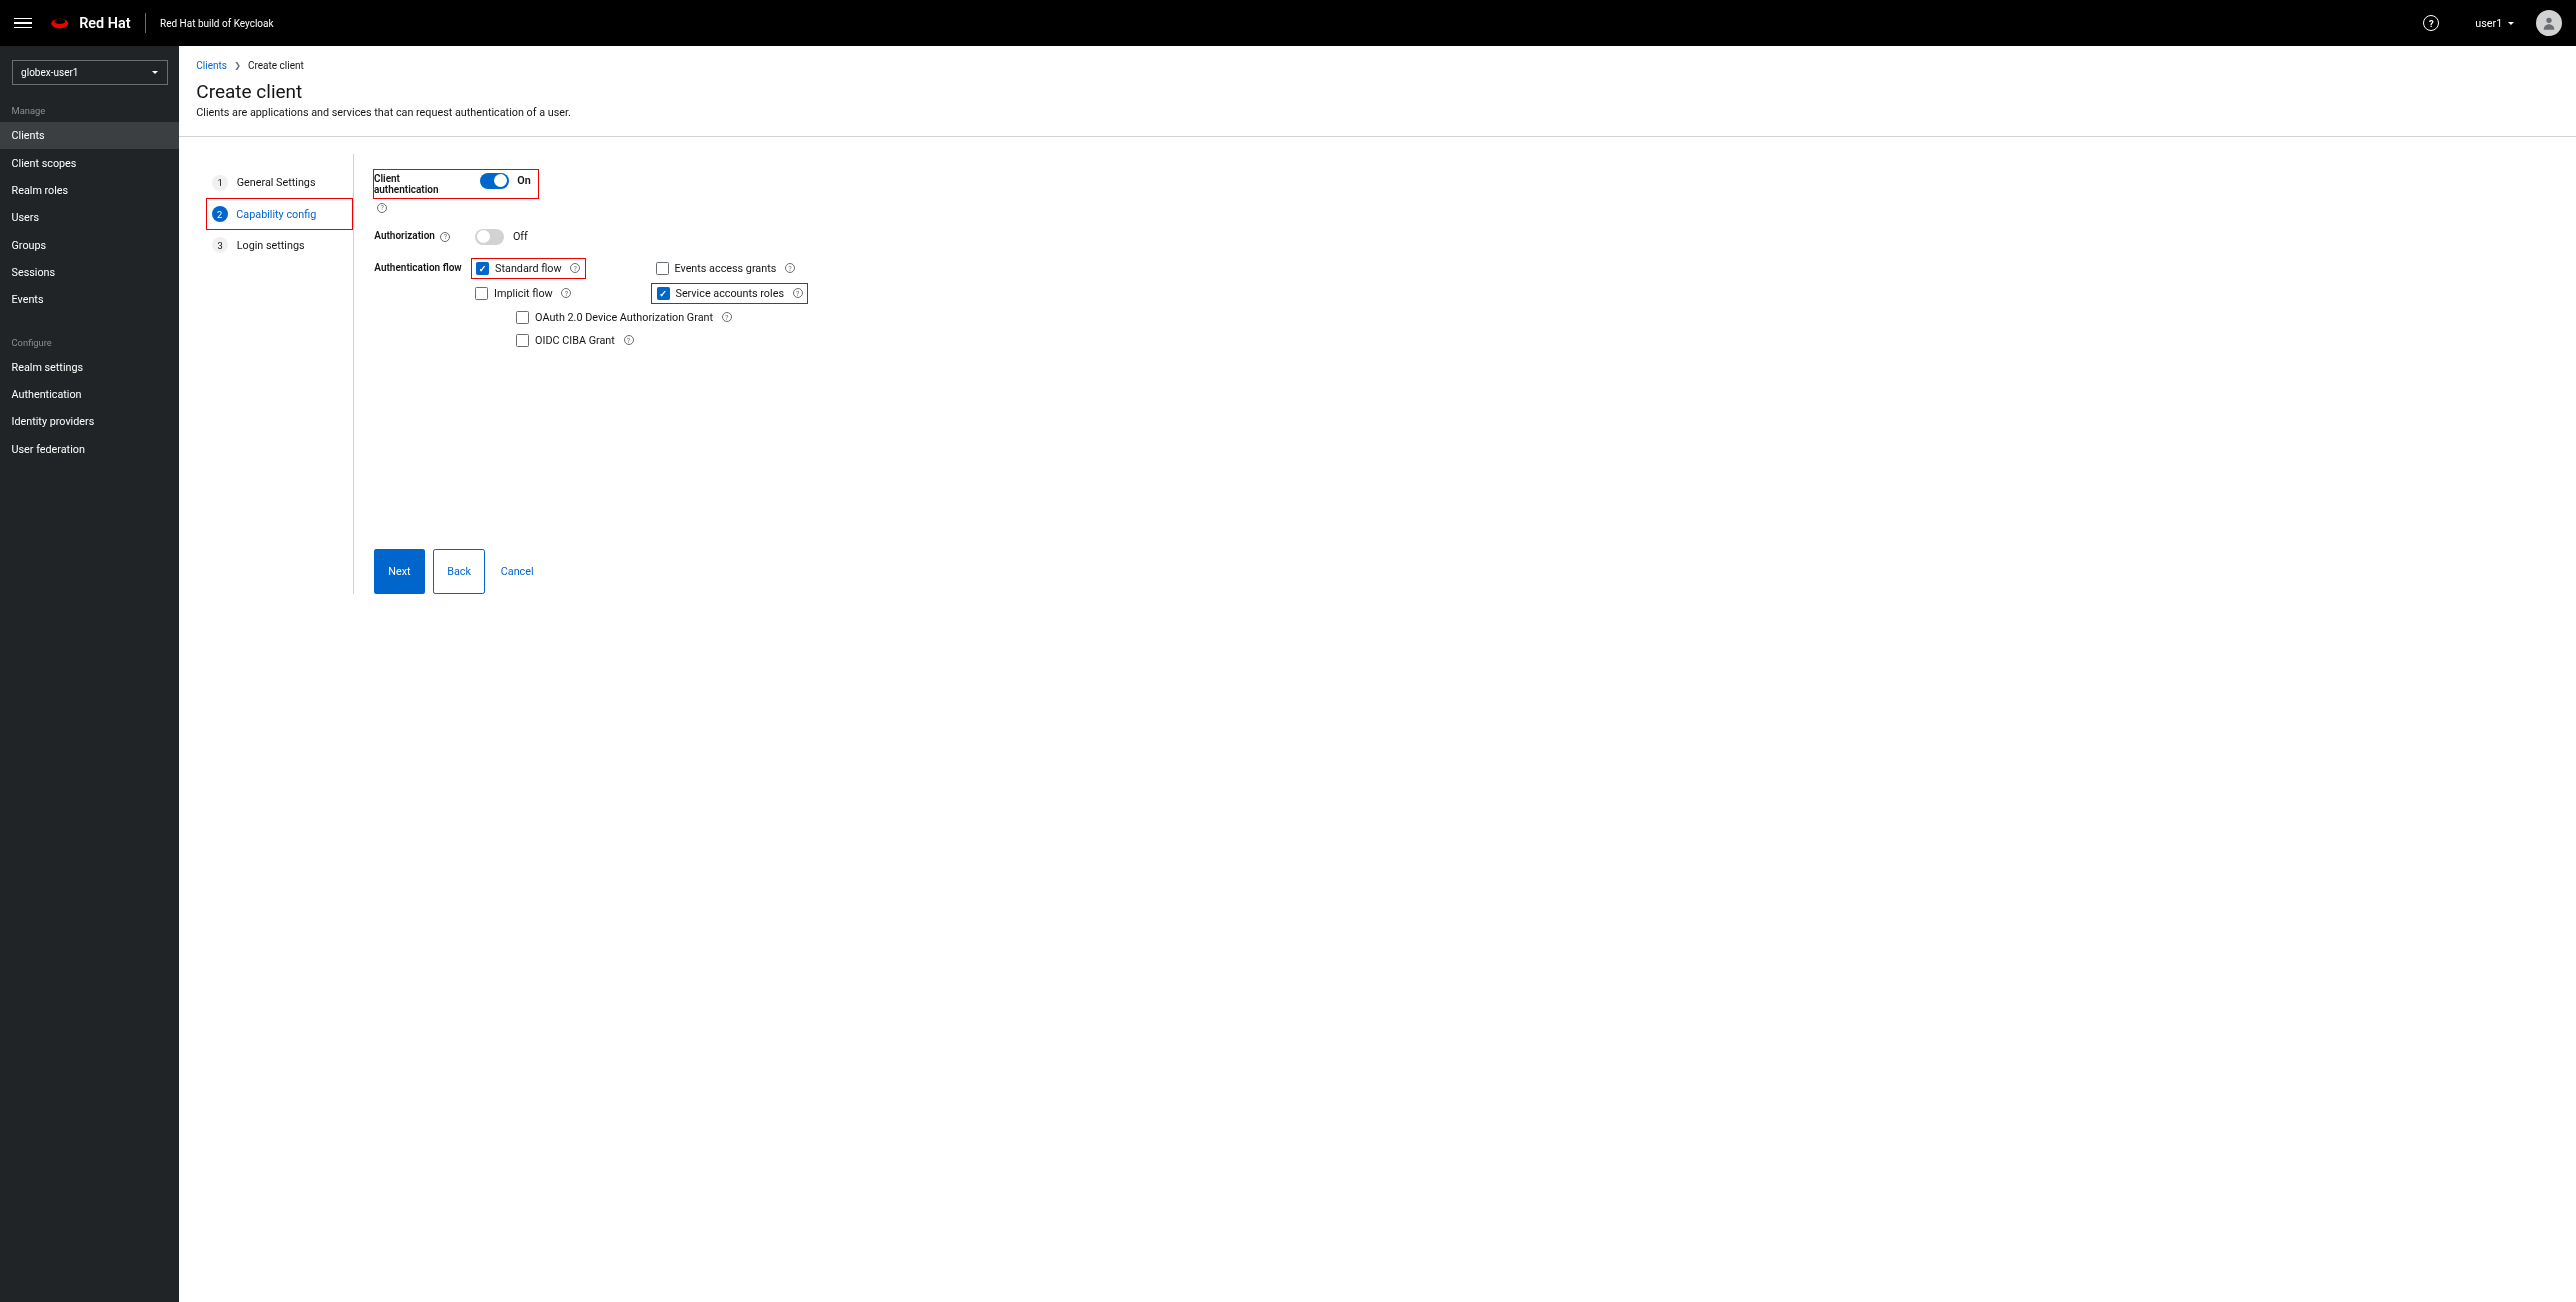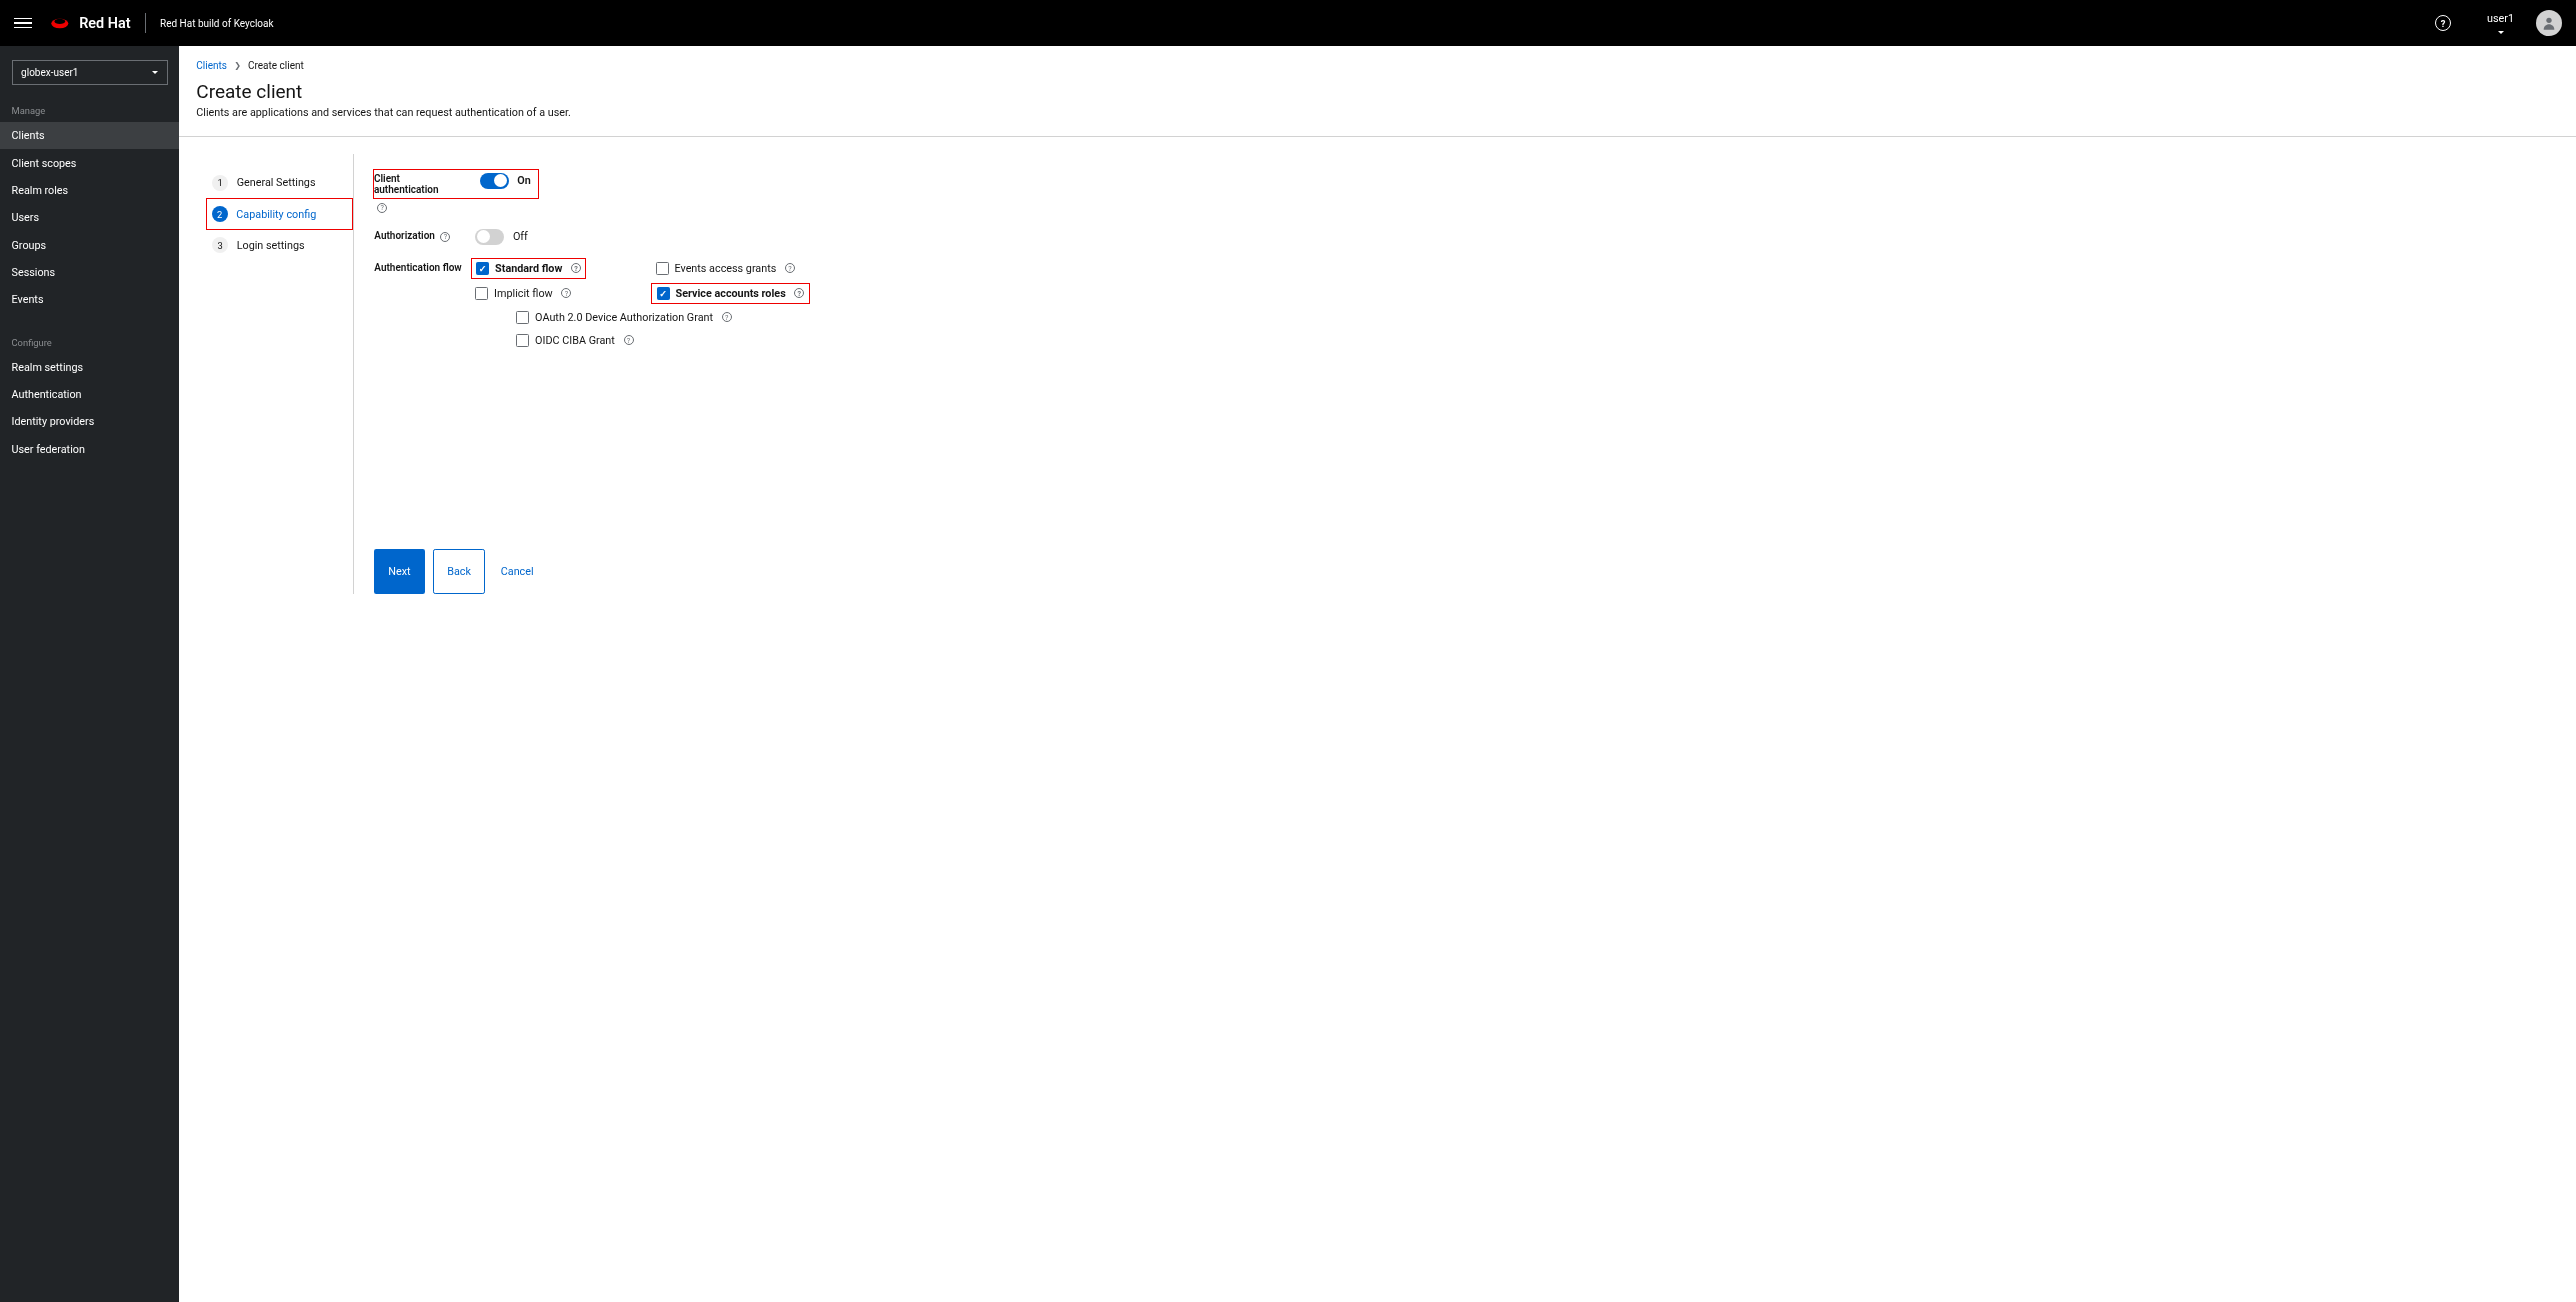--- a/index.html
+++ b/index.html
@@ -9,21 +9,21 @@
 .header { background: #000; color: #fff; height: 46px; display: flex; align-items: center; padding: 0 14.4px; }
 .hamburger { width: 17.3px; height: 17.3px; display: flex; flex-direction: column; justify-content: center; gap: 2.9px; cursor: pointer; margin-right: 17.3px; }
 .hamburger span { height: 1.4px; background: #fff; width: 100%; }
 .logo-area { display: flex; align-items: center; gap: 8.6px; }
 .redhat-icon { width: 21.6px; height: 16px; }
 .brand { font-size: 14.4px; font-weight: 600; }
 .divider-v { width: 0.7px; height: 20px; background: #6a6e73; margin: 0 14.4px; }
 .product { font-size: 10px; }
 .header-spacer { flex: 1; }
 .help-circle { width: 16px; height: 16px; border: 1.4px solid #fff; border-radius: 50%; display: flex; align-items: center; justify-content: center; font-size: 9.4px; font-weight: 700; cursor: pointer; margin-right: 36px; }
-.user-menu { display: flex; align-items: center; gap: 5.8px; cursor: pointer; font-size: 10.8px; margin-right: 21.6px; flex-direction: column; }
+.user-menu { display: flex; align-items: center; gap: 5.8px; cursor: pointer; font-size: 10.8px; margin-right: 21.6px; }
 .caret-down { width: 0; height: 0; border-left: 3.6px solid transparent; border-right: 3.6px solid transparent; border-top: 3.6px solid #fff; }
 .avatar { width: 26px; height: 26px; background: #d2d2d2; border-radius: 50%; display: flex; align-items: center; justify-content: center; }
 .avatar svg { width: 16px; height: 16px; }
 
 
 .layout { display: flex; min-height: calc(100vh - 46px); }
 
 
 .sidebar { width: 179px; background: #212427; color: #fff; padding-top: 14.4px; }
 .realm-select { margin: 0 11.5px 14.4px; border: 0.7px solid #6a6e73; padding: 5.8px 8.6px; display: flex; justify-content: space-between; align-items: center; font-size: 10px; cursor: pointer; }
@@ -71,21 +71,21 @@
 
 .hl-block { border: 1.4px solid #e00; padding: 2.9px 7.2px 2.9px 0; margin-left: -1.4px; display: inline-flex; align-items: flex-start; }
 
 
 .check-grid { display: grid; grid-template-columns: 166px 187px; row-gap: 10px; column-gap: 14.4px; }
 .check-item { display: flex; align-items: center; gap: 5.8px; font-size: 10.8px; }
 .check-item.wide { grid-column: 1 / span 2; padding-left: 41px; }
 .cbox { width: 13px; height: 13px; border: 0.7px solid #6a6e73; border-radius: 1.4px; display: inline-flex; align-items: center; justify-content: center; cursor: pointer; flex-shrink: 0; }
 .cbox.checked { background: #0066cc; border-color: #0066cc; }
 .cbox.checked::after { content: "✓"; color: #fff; font-size: 9.4px; font-weight: 700; }
-.hl-check { border: 1.4px solid #e00; padding: 2.9px 4.3px; margin: -2.9px -4.3px; display: inline-flex; align-items: center; gap: 5.8px; font-weight: bold; }
+.hl-check { border: 1.4px solid #e00; padding: 2.9px 4.3px; margin: -2.9px -4.3px; display: inline-flex; align-items: center; gap: 5.8px; }
 
 
 .wizard-footer { display: flex; gap: 8.6px; margin-top: 202px; align-items: center; }
 .btn { padding: 15px 13px; font-size: 10.8px; border-radius: 2.2px; cursor: pointer; border: 0.7px solid transparent; }
 .btn-primary { background: #0066cc; color: #fff; }
 .btn-secondary { background: #fff; color: #0066cc; border-color: #0066cc; }
 .btn-link { background: transparent; color: #0066cc; border: none; padding: 5.8px 7.2px; }
 </style>
 </head>
 <body>

